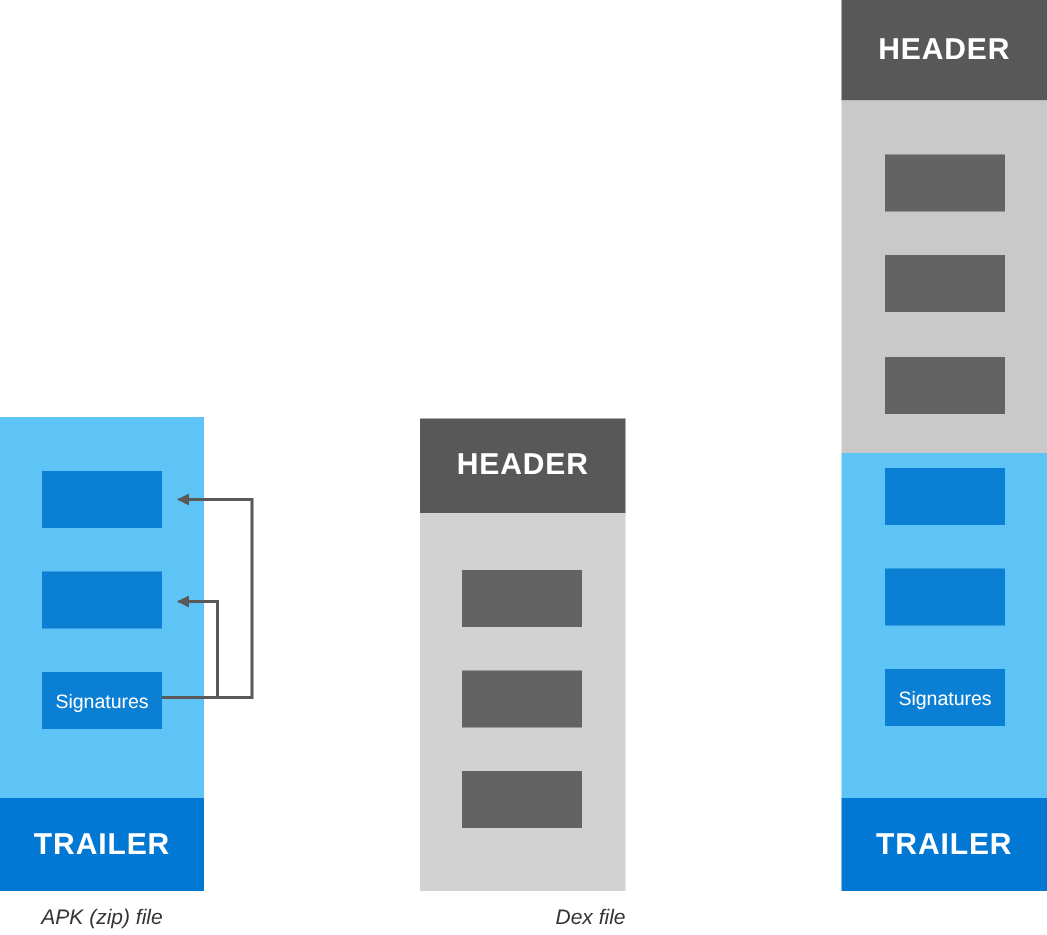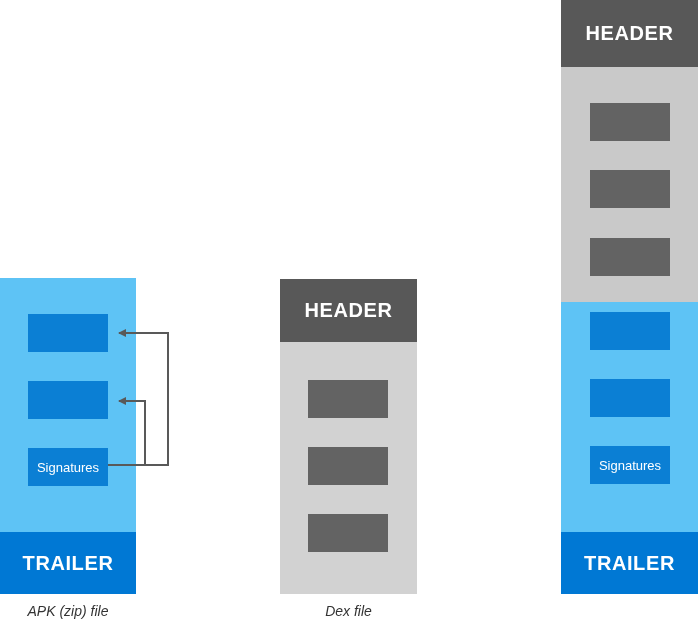--- a/index.html
+++ b/index.html
@@ -95,21 +95,21 @@
   .dex-gray-block {
     position: absolute;
     left: 308px;
     width: 80px;
     height: 38px;
     background: #636363;
   }
   #dex-block-1 { top: 380px; }
   #dex-block-2 { top: 447px; }
   #dex-block-3 { top: 514px; }
-  #dex-caption { left: 280px; top: 603px; width: 137px; }
+  #dex-caption { left: 280px; top: 603px; width: 137px; text-align: right; }
 
   
   #dual-header {
     position: absolute;
     left: 561px; top: 0px;
     width: 137px; height: 67px;
     background: #585858;
     color: #ffffff;
     font-size: 20px;
     font-weight: bold;

